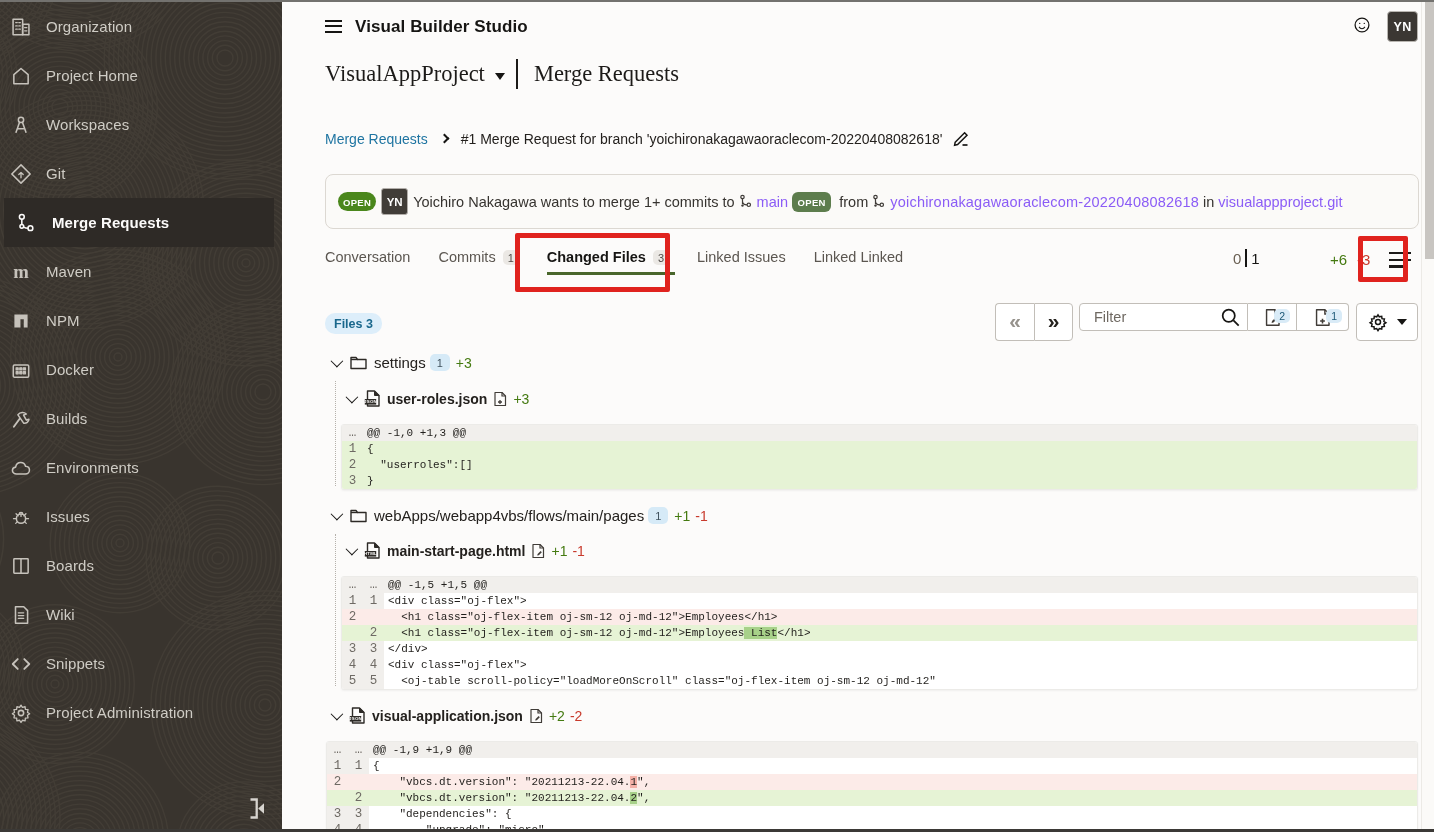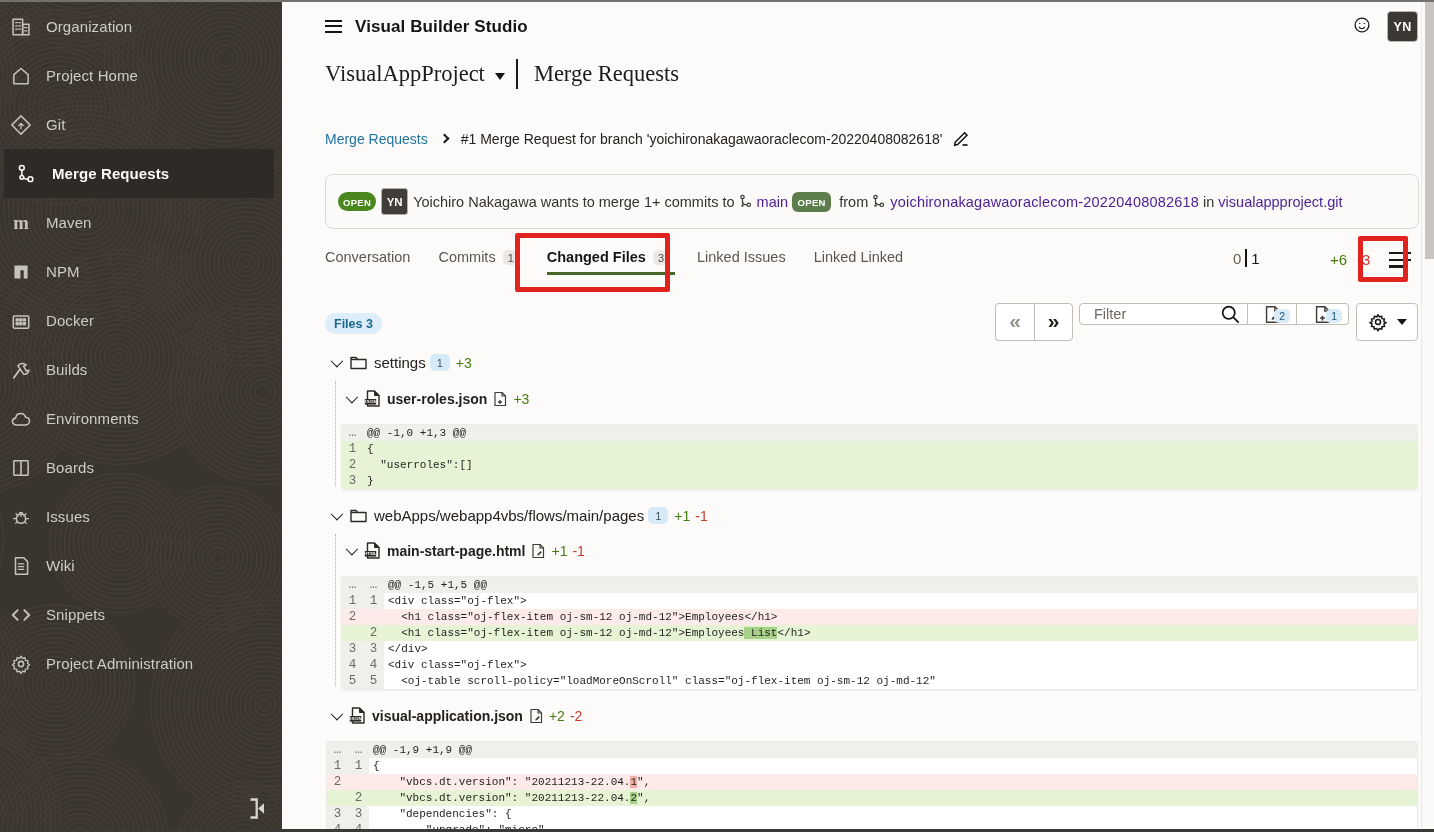--- a/index.html
+++ b/index.html
@@ -32,21 +32,21 @@
 .crumbs a { color:#1e74a1; text-decoration:none; }
 .chev { margin:0 13px; width:7px; height:7px; border-right:2px solid #161513; border-top:2px solid #161513; transform:rotate(45deg); }
 .pencil { margin-left:11px; }
 
 .banner { left:24px; top:172px; width:1094px; height:55px; background:#fbfaf8; border:1px solid #dcd8d2; border-radius:8px;
   display:flex; align-items:center; padding-left:12px; font-size:14.5px; color:#36332f; }
 .open1 { background:#4a871c; color:#fff; font-size:9.5px; font-weight:700; letter-spacing:0.3px; border-radius:10px; padding:4.5px 5px 3.5px; }
 .open2 { background:#5d7d4d; color:#fff; font-size:9.5px; font-weight:700; letter-spacing:0.3px; border-radius:6px; padding:5px 5.5px 4px; }
 .yn2 { width:27px; height:27px; background:#413d38; border:1px solid #b2aeaa; border-radius:3px; color:#fff; font-size:11.5px; font-weight:700;
   display:flex; align-items:center; justify-content:center; margin:0 5px 0 5px; flex:none; }
-.banner a { color:#4c1d95; text-decoration:none; }
+.banner a { color:#8b5cf6; text-decoration:none; }
 
 .tabs { left:24px; top:247px; display:flex; align-items:center; font-size:14.5px; color:#5b5650; }
 .tab { margin-right:28px; display:flex; align-items:center; }
 .tab b { color:#161513; font-weight:700; }
 .cnt { margin-left:7px; background:#ebe8e4; color:#4f4b46; font-size:11px; border-radius:5px; padding:2px 5px 1px; font-weight:400; }
 .underline { left:246px; top:270px; width:128px; height:3px; background:#49662b; }
 .nums { top:247px; left:932px; font-size:15px; color:#695f52; display:flex; align-items:center; }
 .nums .bar { width:2px; height:18px; background:#161513; margin:0 4px; }
 .nums .n1 { color:#161513; }
 .plus6 { left:1029px; top:249px; font-size:15px; color:#447a10; }
@@ -54,21 +54,21 @@
 .listicon { left:1088px; top:250px; width:23px; height:16px; }
 .listicon div { height:2.4px; background:#1c1a18; margin-bottom:4.2px; }
 
 .redbox { position:absolute; border:5px solid #e0231e; z-index:70; }
 
 .filespill { left:24px; top:311px; background:#ddeefa; color:#19678c; font-weight:700; font-size:12.5px; border-radius:10px; padding:4px 9px 3px; }
 .grp1 { left:694px; top:301px; height:38px; display:flex; }
 .grp1 .b { width:39px; display:flex; align-items:center; justify-content:center; background:#fff; border:1px solid #c2beb8; font-size:21px; font-weight:700; color:#24211d; padding-bottom:3px; }
 .grp1 .b:first-child { border-radius:4px 0 0 4px; border-right:none; color:#96928c; }
 .grp1 .b:last-child { border-radius:0 4px 4px 0; }
-.grp2 { left:778px; top:301px; height:22px; display:flex; }
+.grp2 { left:778px; top:301px; height:28px; display:flex; }
 .grp2 .inp { width:169px; background:#fff; border:1px solid #c2beb8; border-radius:4px 0 0 4px; display:flex; align-items:center; padding:0 6px 0 14px; color:#6e6861; font-size:14.5px; }
 .grp2 .inp .sp { flex:1; }
 .grp2 .ib { width:49px; background:#fff; border:1px solid #c2beb8; border-left:none; position:relative; display:flex; align-items:center; justify-content:center; }
 .grp2 .ib:last-child { border-radius:0 4px 4px 0; width:52px; }
 .bub { position:absolute; top:5px; right:6px; background:#d9ebf7; color:#1c5877; font-size:10.5px; border-radius:5px; padding:1px 5px; }
 .gear { left:1055px; top:301px; width:62px; height:38px; background:#fff; border:1px solid #c2beb8; border-radius:4px; display:flex; align-items:center; justify-content:center; gap:9px; }
 .gcaret { width:0; height:0; border-left:5px solid transparent; border-right:5px solid transparent; border-top:6px solid #161513; }
 
 .trow { position:absolute; display:flex; align-items:center; font-size:15px; color:#24211e; }
 .tchev { width:9px; height:9px; border-right:1.7px solid #161513; border-bottom:1.7px solid #161513; transform:rotate(45deg) translateY(-2px); margin-right:9px; flex:none; }
@@ -517,20 +517,27 @@
         <span>Organization</span>
       </div>
 <div class="mi">
         <svg class="sic " width="22" height="22" viewBox="0 0 20 20" fill="none" stroke="currentColor" stroke-width="1.4" stroke-linejoin="round" stroke-linecap="round">
           <path d="M3.5 8.8 10 3.2l6.5 5.6v8.2h-13z"></path>
         </svg>
         <span>Project Home</span>
       </div>
 <div class="mi">
         <svg class="sic " width="22" height="22" viewBox="0 0 20 20" fill="none" stroke="currentColor" stroke-width="1.4" stroke-linejoin="round" stroke-linecap="round">
+          <circle cx="10" cy="5.4" r="2.4"></circle>
+          <path d="M8.7 7.4 5.5 16.5M11.3 7.4l3.2 9.1M6.6 13.4h6.8"></path>
+        </svg>
+        <span>Workspaces</span>
+      </div>
+<div class="mi">
+        <svg class="sic " width="22" height="22" viewBox="0 0 20 20" fill="none" stroke="currentColor" stroke-width="1.4" stroke-linejoin="round" stroke-linecap="round">
           <rect x="4.1" y="4.1" width="11.8" height="11.8" transform="rotate(45 10 10)"></rect>
           <path d="M10 13.5V8.5M10 8.5l-2 2M10 8.5l2 2" stroke-width="1.2"></path>
         </svg>
         <span>Git</span>
       </div>
 <div class="mi active">
         <svg class="sic " width="22" height="22" viewBox="0 0 20 20" fill="none" stroke="currentColor" stroke-width="1.4" stroke-linejoin="round" stroke-linecap="round">
           <circle cx="5.3" cy="4.4" r="2.2"></circle>
           <path d="M5.3 6.6v4.7"></path>
           <circle cx="5.3" cy="13" r="1.7"></circle>
@@ -566,32 +573,32 @@
         <span>Builds</span>
       </div>
 <div class="mi">
         <svg class="sic " width="22" height="22" viewBox="0 0 20 20" fill="none" stroke="currentColor" stroke-width="1.4" stroke-linejoin="round" stroke-linecap="round">
           <path d="M6 15.5c-2.2 0-3.8-1.4-3.8-3.2 0-1.6 1.2-2.9 2.9-3.1C5.5 6.9 7.3 5 9.7 5c2.1 0 3.9 1.4 4.4 3.4 2 .1 3.6 1.6 3.6 3.5s-1.7 3.6-3.8 3.6z"></path>
         </svg>
         <span>Environments</span>
       </div>
 <div class="mi">
         <svg class="sic " width="22" height="22" viewBox="0 0 20 20" fill="none" stroke="currentColor" stroke-width="1.4" stroke-linejoin="round" stroke-linecap="round">
-          <rect x="3.5" y="3.5" width="13" height="13" rx="0.5"></rect>
-          <path d="M10 3.5v13"></path>
-        </svg>
-        <span>Boards</span>
-      </div>
-<div class="mi">
-        <svg class="sic " width="22" height="22" viewBox="0 0 20 20" fill="none" stroke="currentColor" stroke-width="1.4" stroke-linejoin="round" stroke-linecap="round">
           <circle cx="10" cy="11.5" r="4.2"></circle>
           <path d="M7.5 9l-2-2M12.5 9l2-2M5.8 11.5H3.2M16.8 11.5h-2.6M7 14l-1.8 1.8M13 14l1.8 1.8M10 7.7V9.5" stroke-width="1.2"></path>
           <path d="M8.3 7.4c0-2 3.4-2 3.4 0" stroke-width="1.2"></path>
         </svg>
         <span>Issues</span>
+      </div>
+<div class="mi">
+        <svg class="sic " width="22" height="22" viewBox="0 0 20 20" fill="none" stroke="currentColor" stroke-width="1.4" stroke-linejoin="round" stroke-linecap="round">
+          <rect x="3.5" y="3.5" width="13" height="13" rx="0.5"></rect>
+          <path d="M10 3.5v13"></path>
+        </svg>
+        <span>Boards</span>
       </div>
 <div class="mi">
         <svg class="sic " width="22" height="22" viewBox="0 0 20 20" fill="none" stroke="currentColor" stroke-width="1.4" stroke-linejoin="round" stroke-linecap="round">
           <path d="M5 2.5h7.5L16 6v11.5H5z"></path>
           <path d="M7.5 8h5M7.5 10.5h5M7.5 13h5" stroke-width="1.1"></path>
         </svg>
         <span>Wiki</span>
       </div>
 <div class="mi">
         <svg class="sic " width="22" height="22" viewBox="0 0 20 20" fill="none" stroke="currentColor" stroke-width="1.4" stroke-linejoin="round" stroke-linecap="round">

